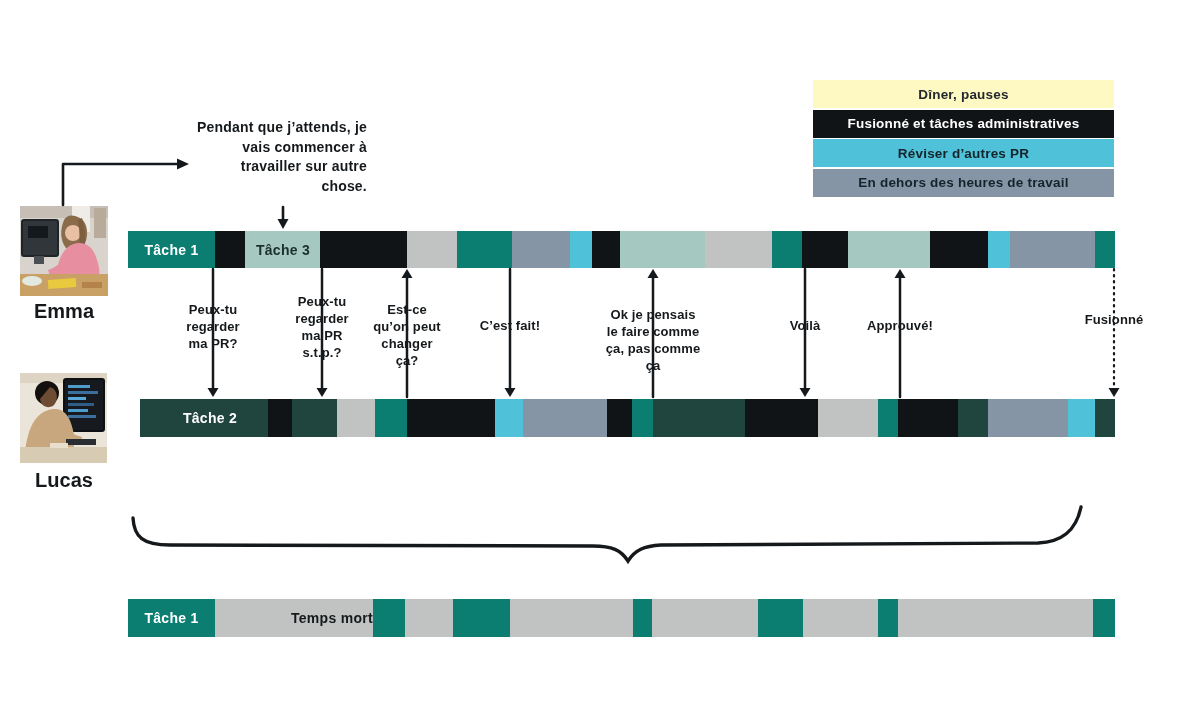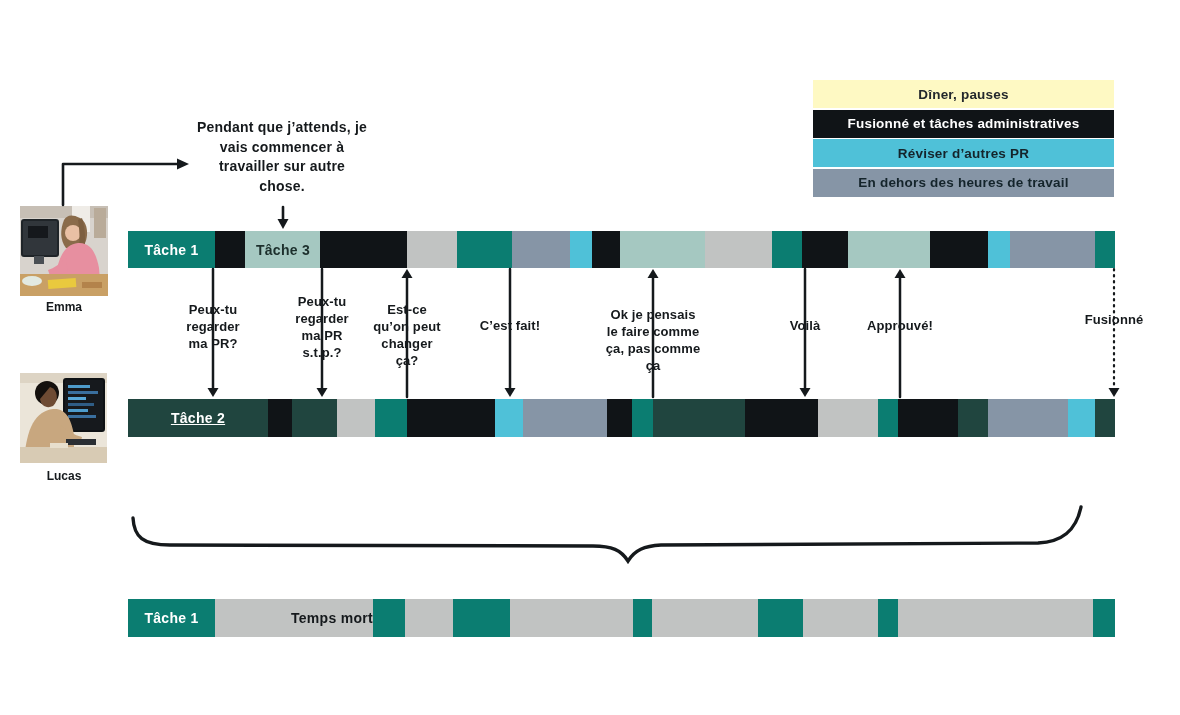--- a/index.html
+++ b/index.html
@@ -5,36 +5,36 @@
   html,body{margin:0;padding:0;background:#ffffff;}
   body{font-family:"Liberation Sans",sans-serif;}
   .canvas{position:relative;width:1180px;height:715px;background:#ffffff;overflow:hidden;}
 
   
   .legend{position:absolute;left:813px;top:80px;width:301px;}
   .legend-row{height:28px;margin-bottom:1.5px;display:flex;align-items:center;justify-content:center;
               font-size:13.5px;font-weight:bold;letter-spacing:.2px;}
 
   
-  .callout{position:absolute;transform:translateX(-50%);text-align:center;white-space:pre-line;
+  .callout{position:absolute;transform:translateX(-50%);text-align:right;white-space:pre-line;
            font-size:14px;line-height:19.5px;font-weight:bold;color:#15191c;letter-spacing:.2px;}
 
   
   .bar{position:absolute;}
   .seg{position:absolute;top:0;bottom:0;display:flex;align-items:center;justify-content:center;
        font-size:14px;font-weight:bold;letter-spacing:.3px;white-space:nowrap;text-align:center;}
 
   
   .annotation-label{position:absolute;transform:translate(-50%,-50%);text-align:center;white-space:pre-line;
                     font-size:13px;line-height:17px;font-weight:bold;color:#15191c;background:#ffffff;
                     padding:0 3px;letter-spacing:.1px;}
 
   
   .photo{position:absolute;}
-  .name-label{position:absolute;transform:translateX(-50%);font-size:12px;font-weight:bold;color:#15191c;}
+  .name-label{position:absolute;transform:translateX(-50%);font-size:20px;font-weight:bold;color:#15191c;}
 
   .overlay{position:absolute;left:0;top:0;pointer-events:none;}
 </style>
 </head>
 <body>
 
 <div class="canvas">
 
   <div class="legend" id="legend">
       <div class="legend-row" style="background: #fef9c3; color: rgb(35, 40, 44);">Dîner, pauses</div>
@@ -106,21 +106,21 @@
       <div class="seg" style="left: 577px; width: 67px; background: rgb(193, 195, 194);"></div>
       <div class="seg" style="left: 644px; width: 30px; background: rgb(11, 125, 113);"></div>
       <div class="seg" style="left: 674px; width: 46px; background: rgb(16, 20, 23);"></div>
       <div class="seg" style="left: 720px; width: 82px; background: rgb(165, 200, 193);"></div>
       <div class="seg" style="left: 802px; width: 58px; background: rgb(16, 20, 23);"></div>
       <div class="seg" style="left: 860px; width: 22px; background: rgb(79, 193, 216);"></div>
       <div class="seg" style="left: 882px; width: 85px; background: rgb(134, 149, 166);"></div>
       <div class="seg" style="left: 967px; width: 20px; background: rgb(11, 125, 113);"></div>
     </div>
   <div class="bar" id="bar-lucas" style="left: 128px; top: 399px; width: 987px; height: 38px;">
-      <div class="seg" style="left: 0px; width: 140px; background: rgb(32, 69, 63); color: rgb(255, 255, 255); text-decoration: underline;">Tâche 2</div>
+      <div class="seg" style="left: 12px; width: 140px; background: rgb(32, 69, 63); color: rgb(255, 255, 255);">Tâche 2</div>
       <div class="seg" style="left: 140px; width: 24px; background: rgb(16, 20, 23);"></div>
       <div class="seg" style="left: 164px; width: 45px; background: rgb(32, 69, 63);"></div>
       <div class="seg" style="left: 209px; width: 38px; background: rgb(193, 195, 194);"></div>
       <div class="seg" style="left: 247px; width: 32px; background: rgb(11, 125, 113);"></div>
       <div class="seg" style="left: 279px; width: 88px; background: rgb(16, 20, 23);"></div>
       <div class="seg" style="left: 367px; width: 28px; background: rgb(79, 193, 216);"></div>
       <div class="seg" style="left: 395px; width: 84px; background: rgb(134, 149, 166);"></div>
       <div class="seg" style="left: 479px; width: 25px; background: rgb(16, 20, 23);"></div>
       <div class="seg" style="left: 504px; width: 21px; background: rgb(11, 125, 113);"></div>
       <div class="seg" style="left: 525px; width: 92px; background: rgb(32, 69, 63);"></div>

